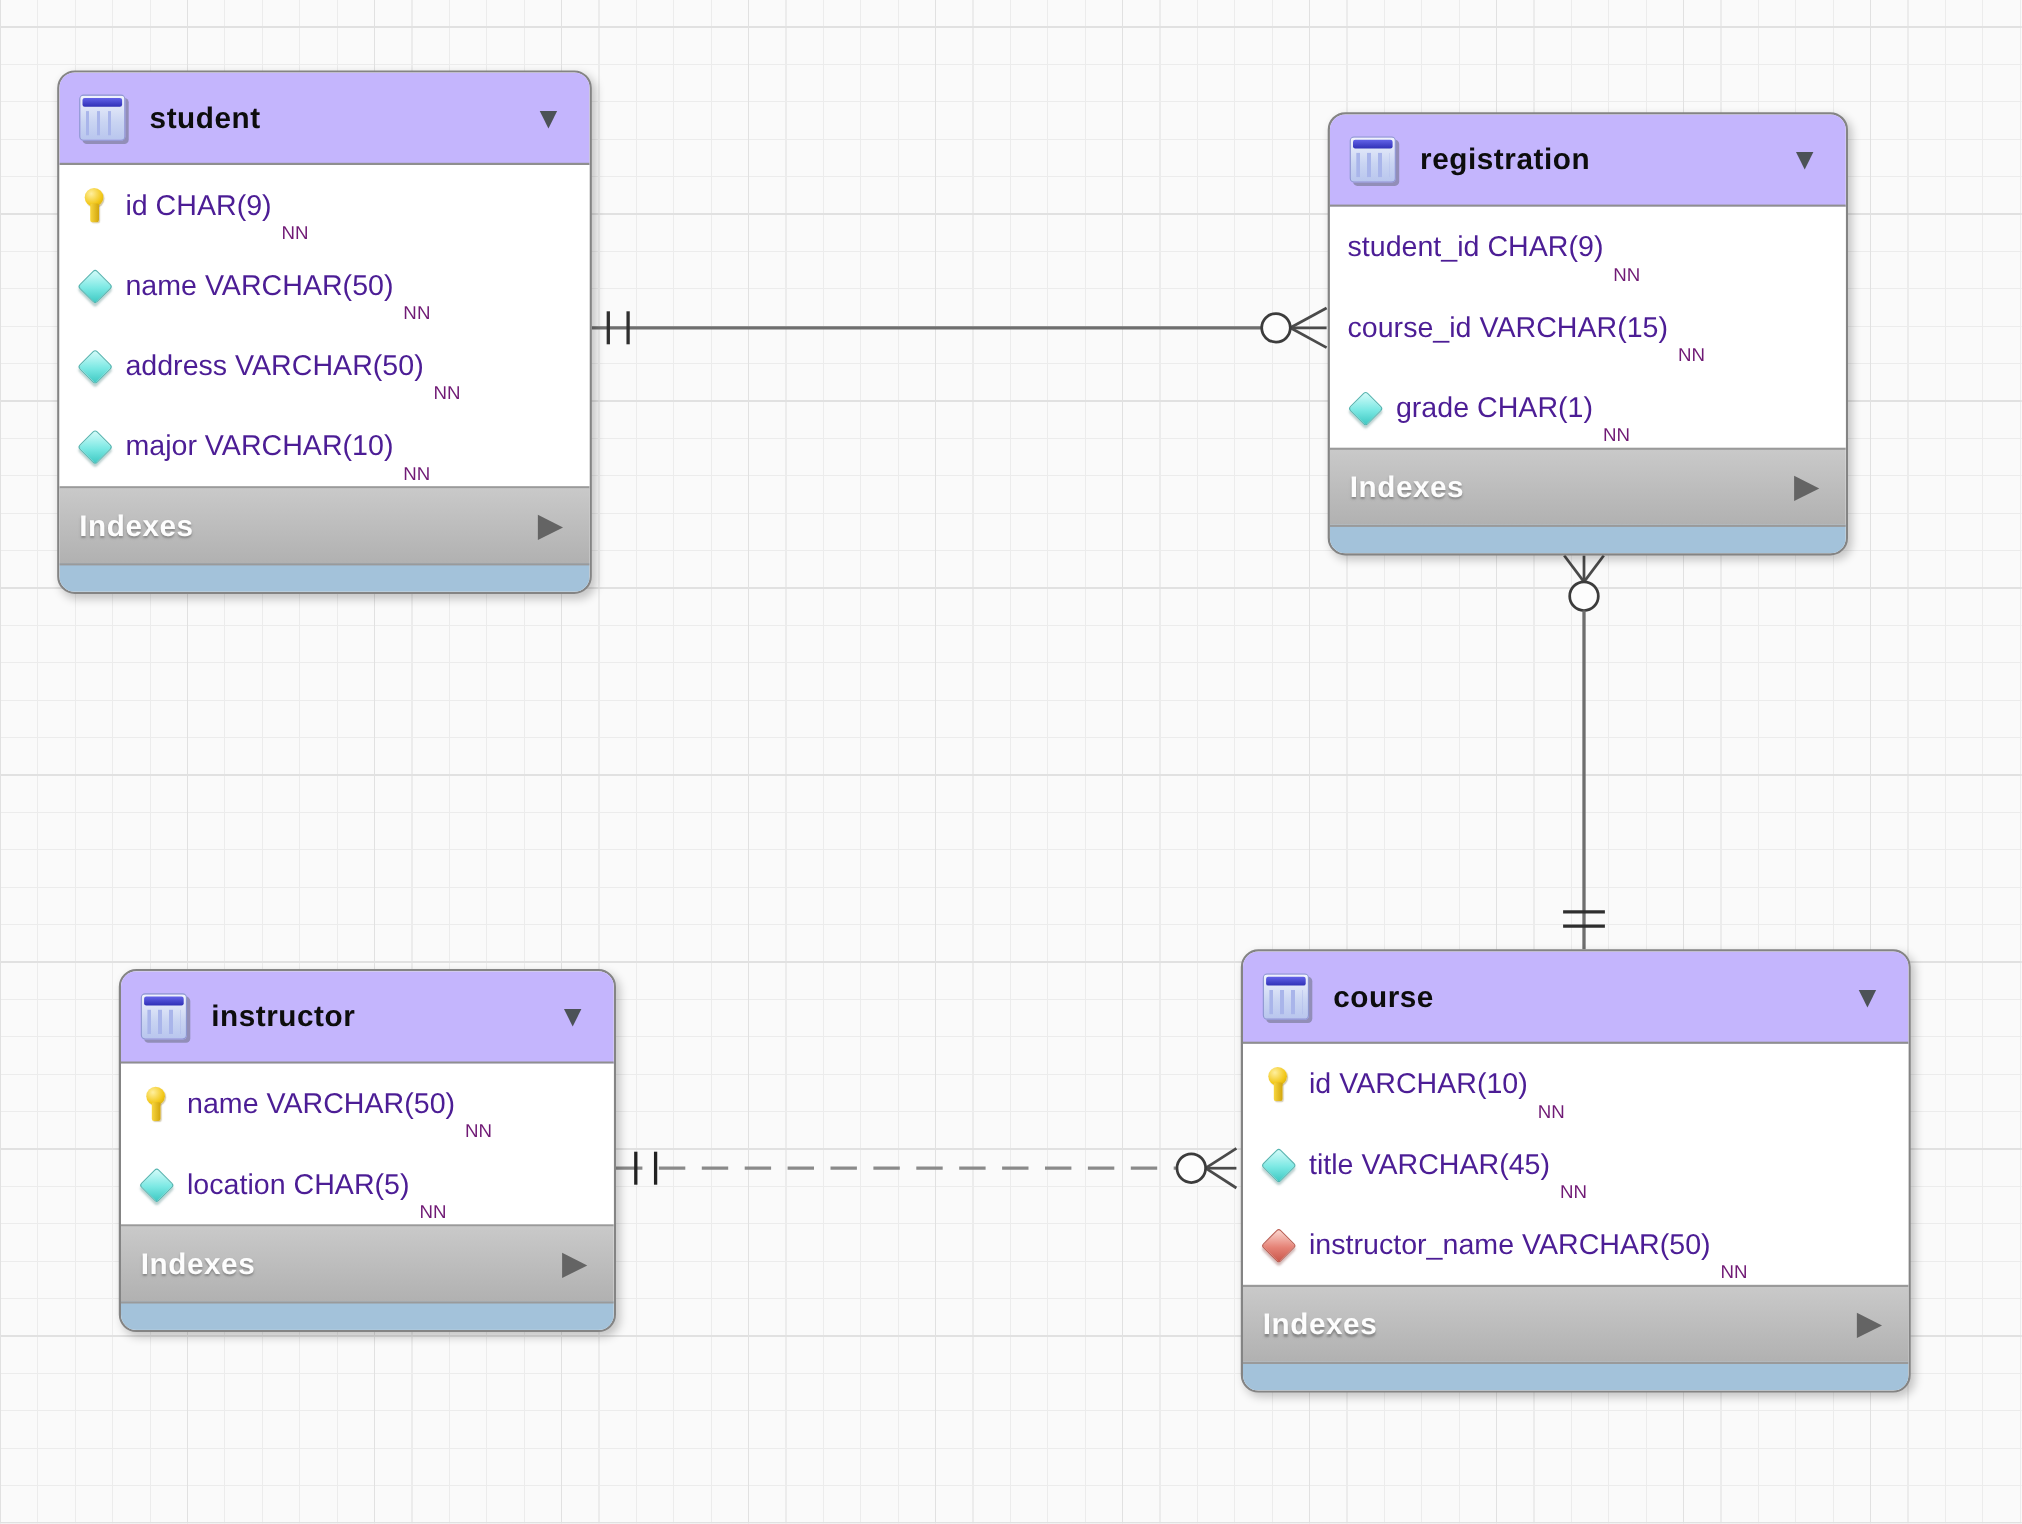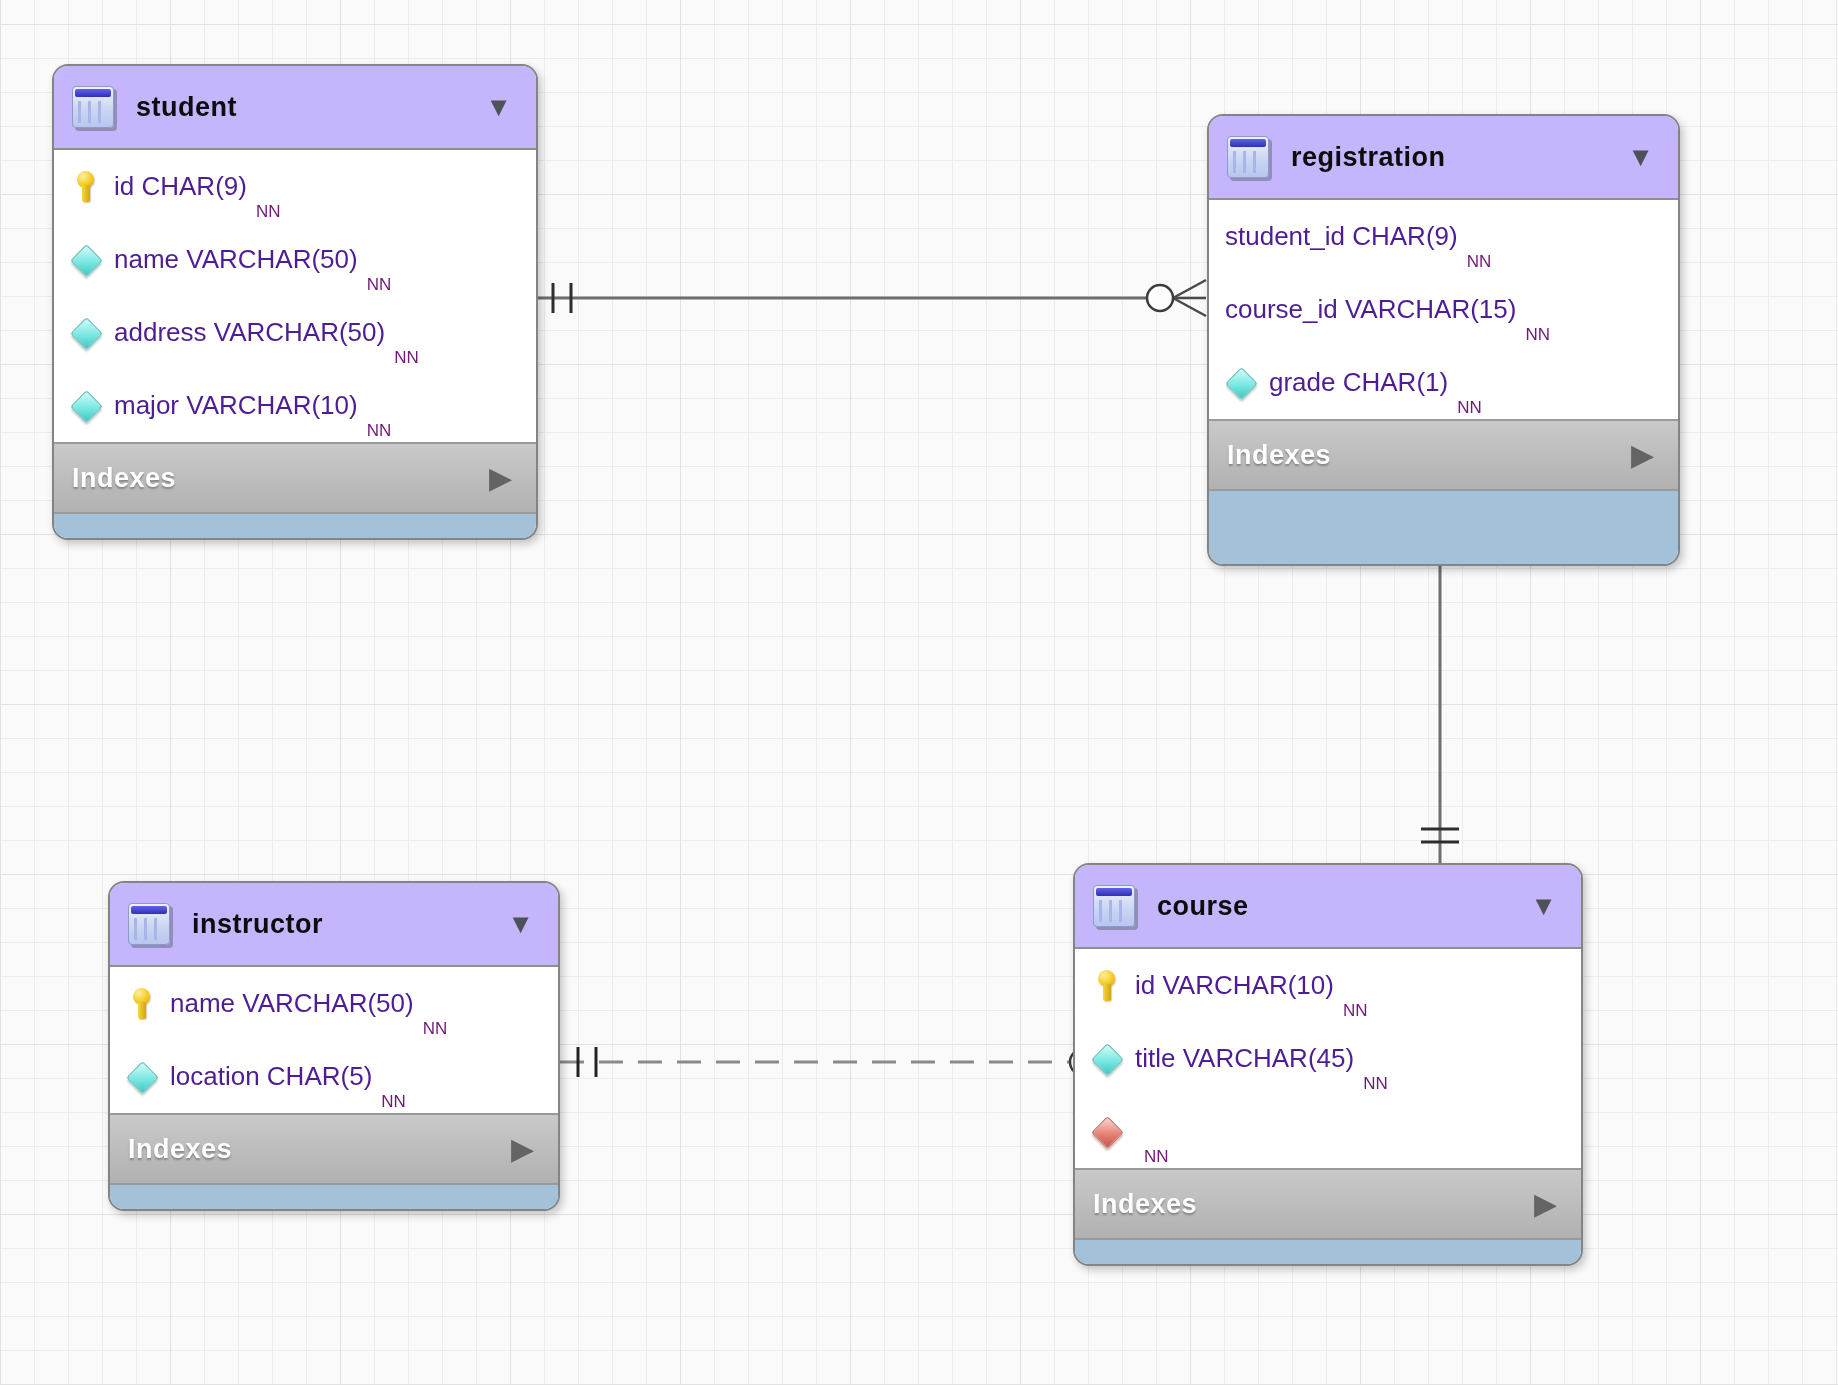--- a/index.html
+++ b/index.html
@@ -15,22 +15,22 @@
   }
   #connectors{position:absolute;left:0;top:0;z-index:1;pointer-events:none;}
   
   .table-figure{
     position:absolute;z-index:2;box-sizing:border-box;
     border:2px solid #848484;border-radius:16px;background:#fff;
     box-shadow:3px 4px 9px rgba(0,0,0,.22);
     display:flex;flex-direction:column;overflow:hidden;
   }
   .tbl-student     {left:52px;  top:64px;  width:486px; height:476px;}
-  .tbl-registration{left:1207px;top:114px; width:473px; height:452px;}
-  .tbl-course      {left:1073px;top:863px; width:510px; height:403px;}
+  .tbl-registration{left:1207px;top:102px; width:473px; height:403px;}
+  .tbl-course      {left:1128px;top:863px; width:609px; height:403px;}
   .tbl-instructor  {left:108px; top:881px; width:452px; height:330px;}
 
   .t-header{
     flex:none;height:82px;background:#c4b5fd;
     display:flex;align-items:center;padding:0 24px 0 18px;
     border-bottom:2px solid #8f8f8f;
   }
   .t-icon{
     flex:none;width:40px;height:40px;position:relative;border-radius:4px;
     background:linear-gradient(180deg,#f0f3fc 0%,#c9d4f2 60%,#b9c6ee 100%);
@@ -207,20 +207,21 @@
       <span class="f-text">id VARCHAR(10)</span>
       <span class="f-nn">NN</span>
     </div>
         <div class="t-row">
       <span class="f-icon diamond-cyan"></span>
       <span class="f-text">title VARCHAR(45)</span>
       <span class="f-nn">NN</span>
     </div>
         <div class="t-row">
       <span class="f-icon diamond-red"></span>
+      <span class="f-text">instructor_name VARCHAR(50)</span>
       <span class="f-nn">NN</span>
     </div>
       </div>
     <div class="t-indexes">
       <span class="idx-label">Indexes</span>
       <span class="idx-arrow">▶</span>
     </div>
     <div class="t-footer"></div>
   </div>
 

